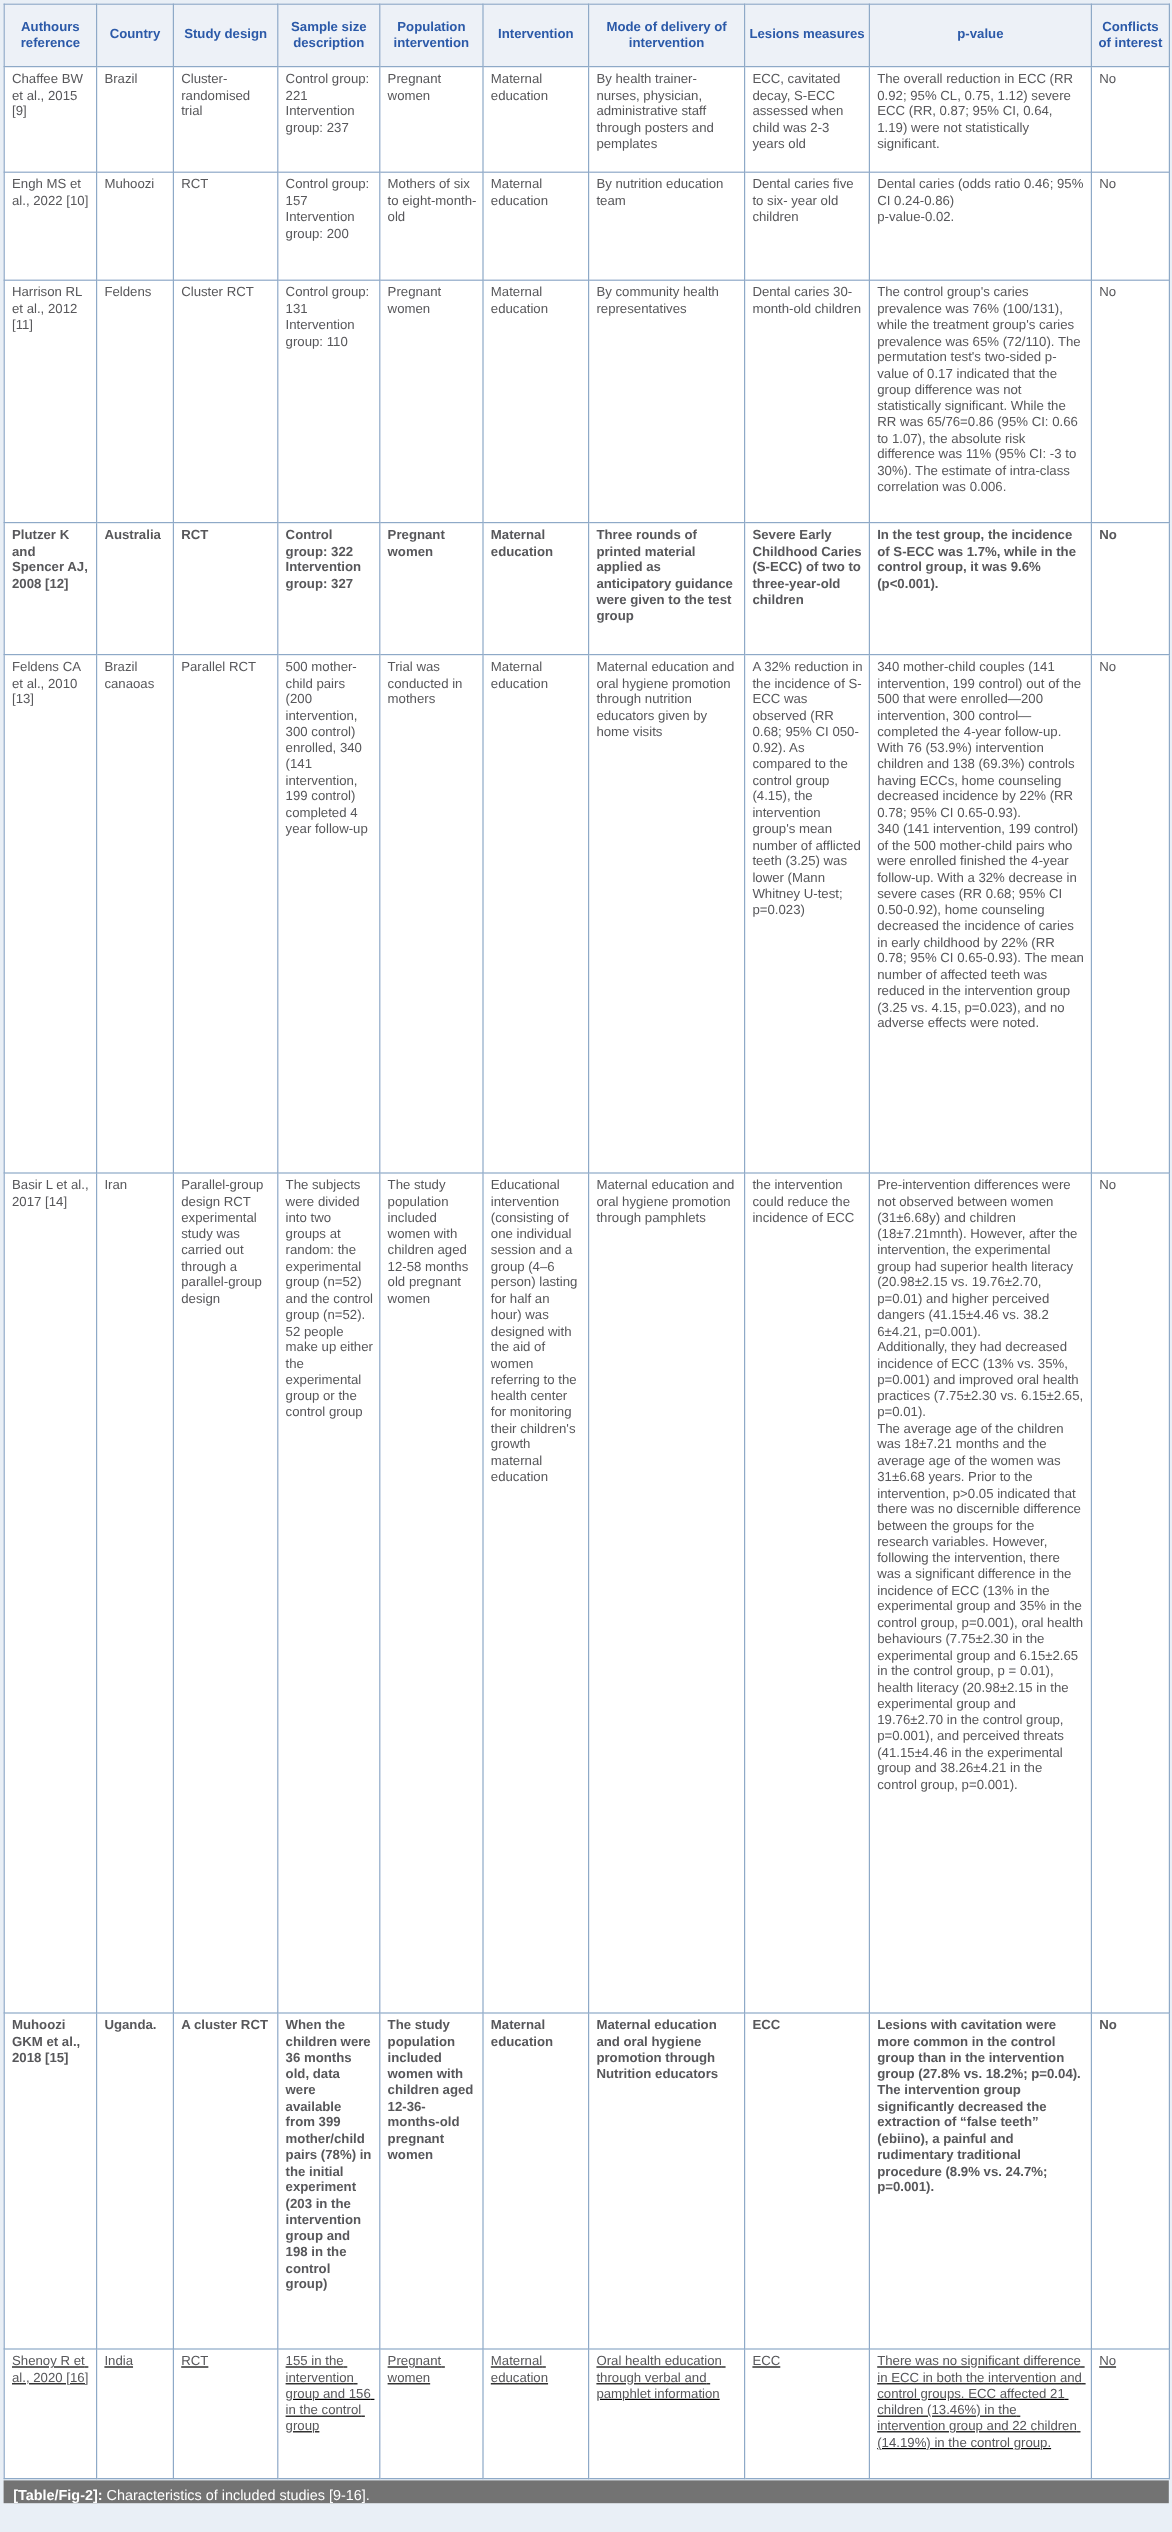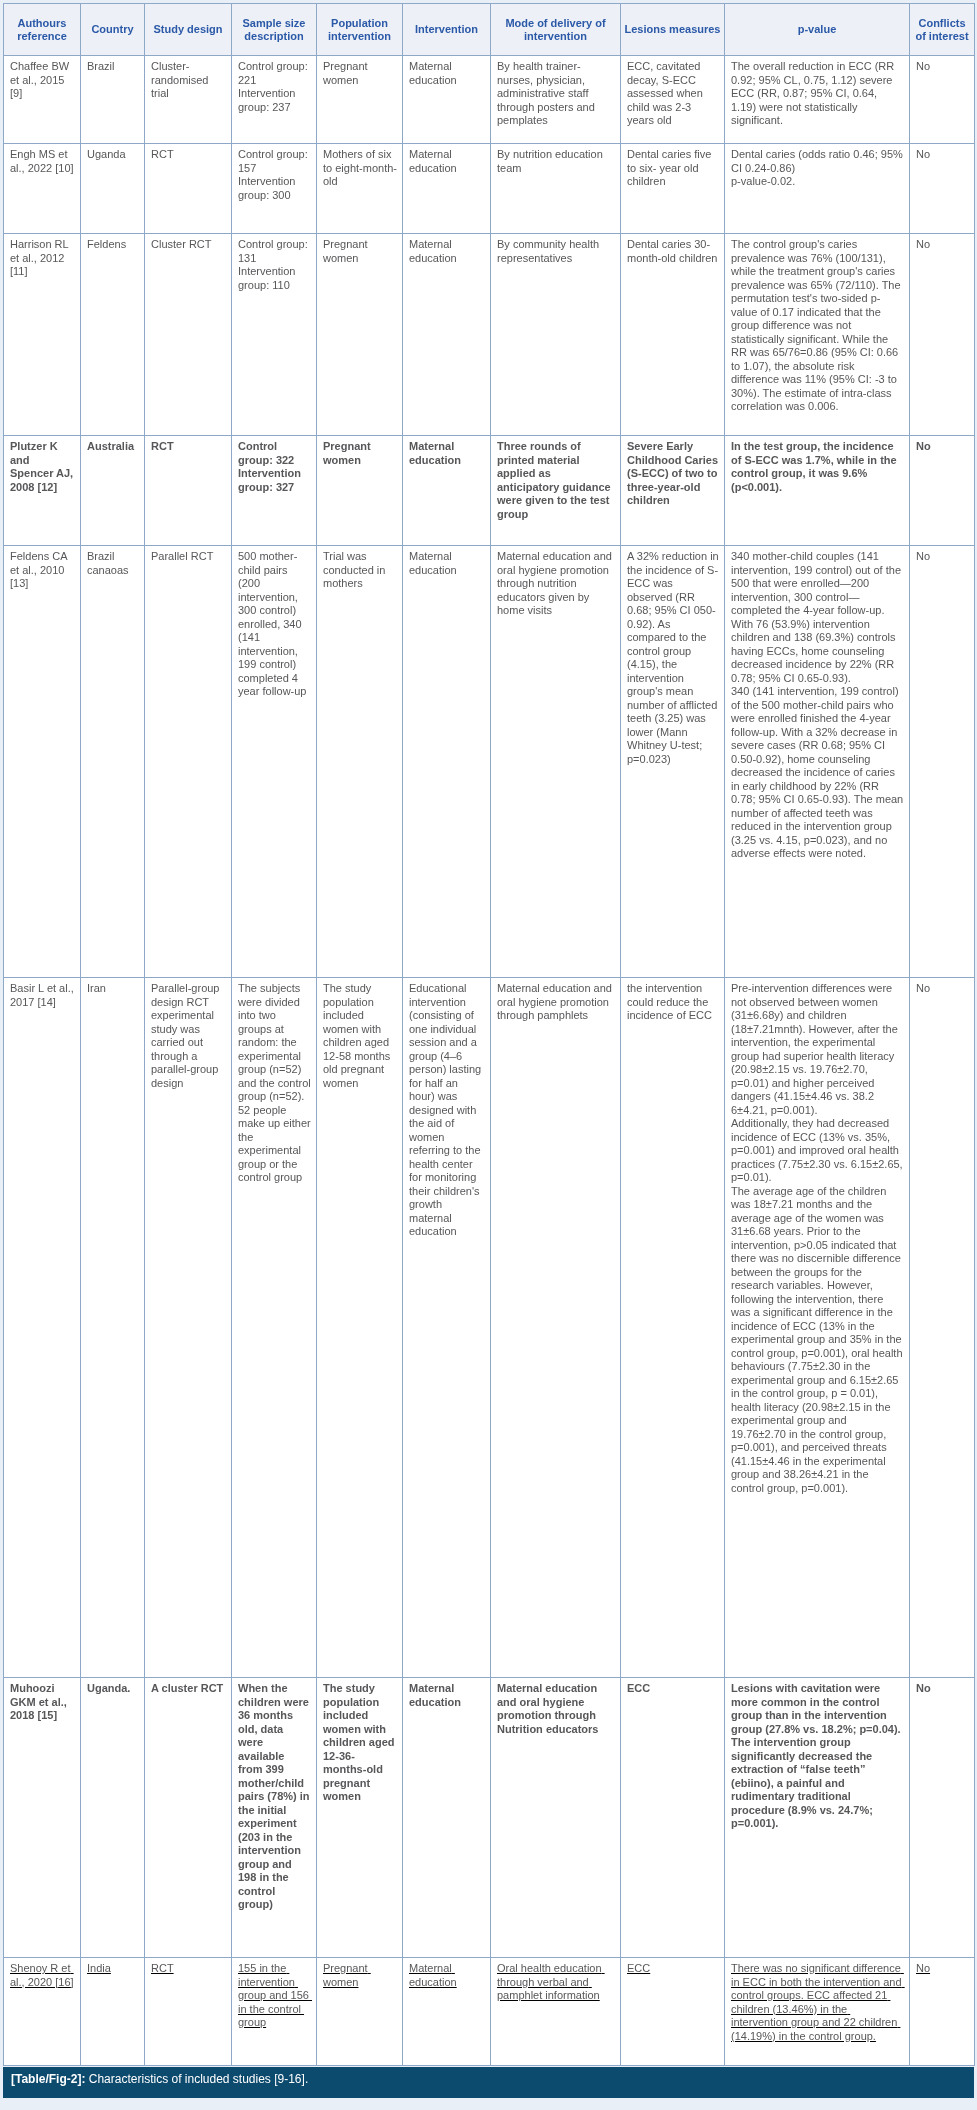--- a/index.html
+++ b/index.html
@@ -59,25 +59,25 @@
   col.c3 { width: 85px; }
   col.c4 { width: 86px; }
   col.c5 { width: 88px; }
   col.c6 { width: 130px; }
   col.c7 { width: 104px; }
   col.c8 { width: 185px; }
   col.c9 { width: 65px; }
   .caption-bar {
     margin-top: 1px;
     width: 971px;
-    background: #0c4a6e;
+    background: #737373;
     color: #ffffff;
     font-size: 12px;
     line-height: 14px;
-    padding: 5px 8px 12px 8px;
+    padding: 5px 8px 0 8px;
   }
   .caption-bar .tag { font-weight: bold; }
 </style>
 </head>
 <body>
 
 <div class="page">
   <table class="studies">
     <colgroup>
       <col class="c0">
@@ -114,24 +114,24 @@
 Intervention group: 237</td>
         <td>Pregnant women</td>
         <td>Maternal education</td>
         <td>By health trainer-nurses, physician, administrative staff through posters and pemplates</td>
         <td>ECC, cavitated decay, S-ECC assessed when child was 2-3 years old</td>
         <td>The overall reduction in ECC (RR 0.92; 95% CL, 0.75, 1.12) severe ECC (RR, 0.87; 95% CI, 0.64, 1.19) were not statistically significant.</td>
         <td>No</td>
       </tr>
       <tr class="r1">
         <td>Engh MS et al., 2022 [10]</td>
-        <td>Uganda</td>
+        <td>Muhoozi</td>
         <td>RCT</td>
         <td>Control group: 157
-Intervention group: 300</td>
+Intervention group: 200</td>
         <td>Mothers of six to eight-month-old</td>
         <td>Maternal education</td>
         <td>By nutrition education team</td>
         <td>Dental caries five to six- year old children</td>
         <td>Dental caries (odds ratio 0.46; 95% CI 0.24-0.86)
 p-value-0.02.</td>
         <td>No</td>
       </tr>
       <tr class="r2">
         <td>Harrison RL et al., 2012 [11]</td>

